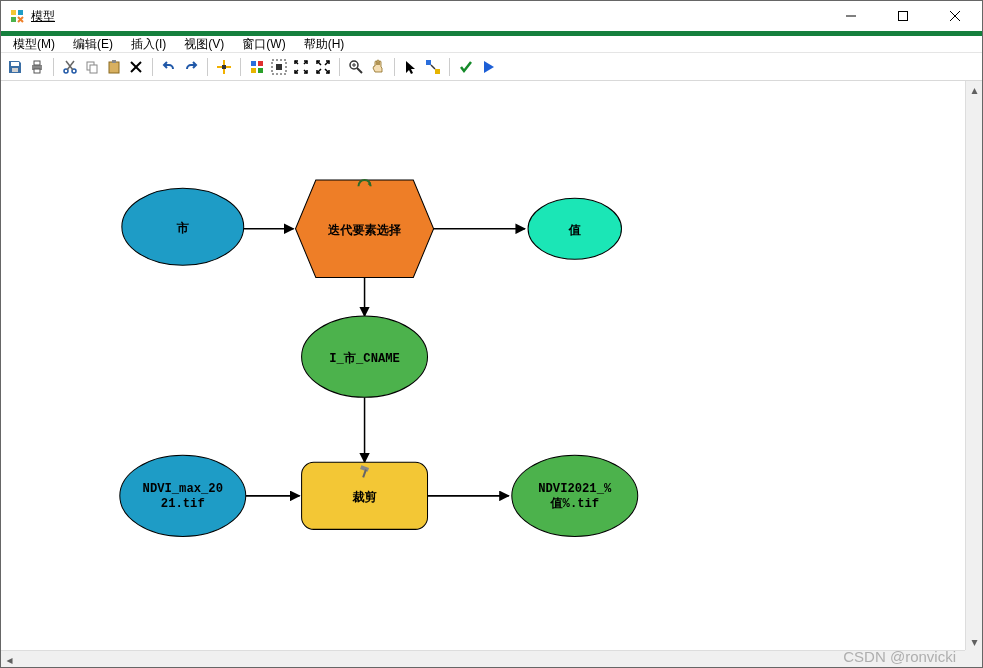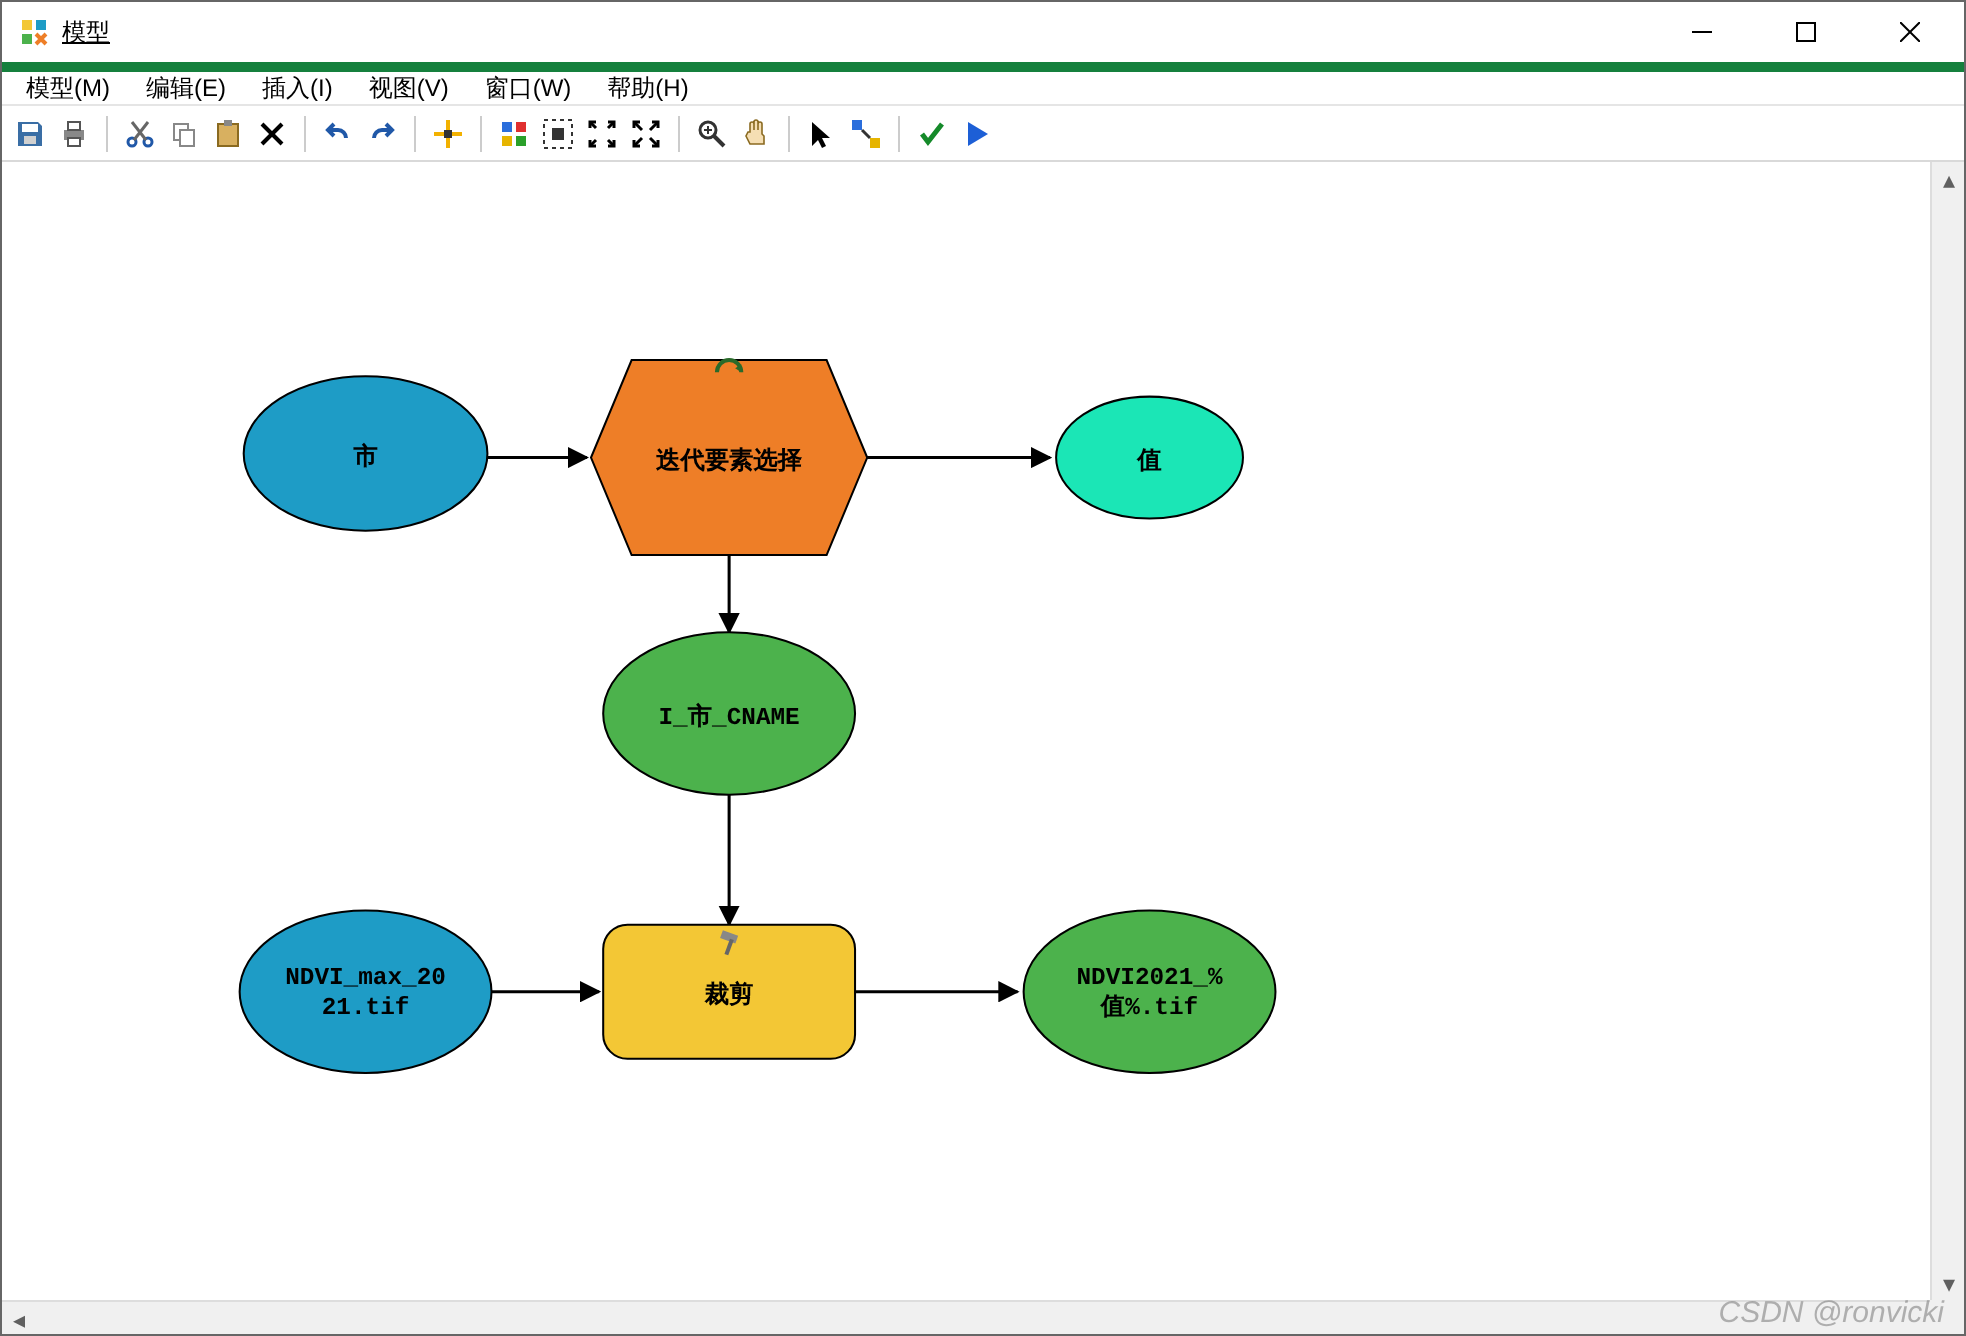--- a/index.html
+++ b/index.html
@@ -79,22 +79,22 @@
     .scroll-corner {
       position: absolute; right: 0; bottom: 0; width: 17px; height: 17px;
       background: #f0f0f0;
     }
     .scroll-arrow {
       width: 17px; height: 17px; display: flex; align-items: center; justify-content: center;
       color: #606060;
     }
     .scroll-v .down { position: absolute; bottom: 0; }
     .watermark {
-      position: absolute; right: 10px; bottom: 2px;
-      color: rgba(120,120,120,0.55); font-size: 15px; font-style: italic;
+      position: absolute; right: 26px; bottom: 2px;
+      color: rgba(120,120,120,0.55); font-size: 15px; 
       font-family: Arial, sans-serif;
       pointer-events: none;
     }
     .node-label {
       font-size: 12px; font-weight: bold;
       font-family: "SimSun", "Courier New", monospace;
     }
   </style>
 </head>
 <body>

